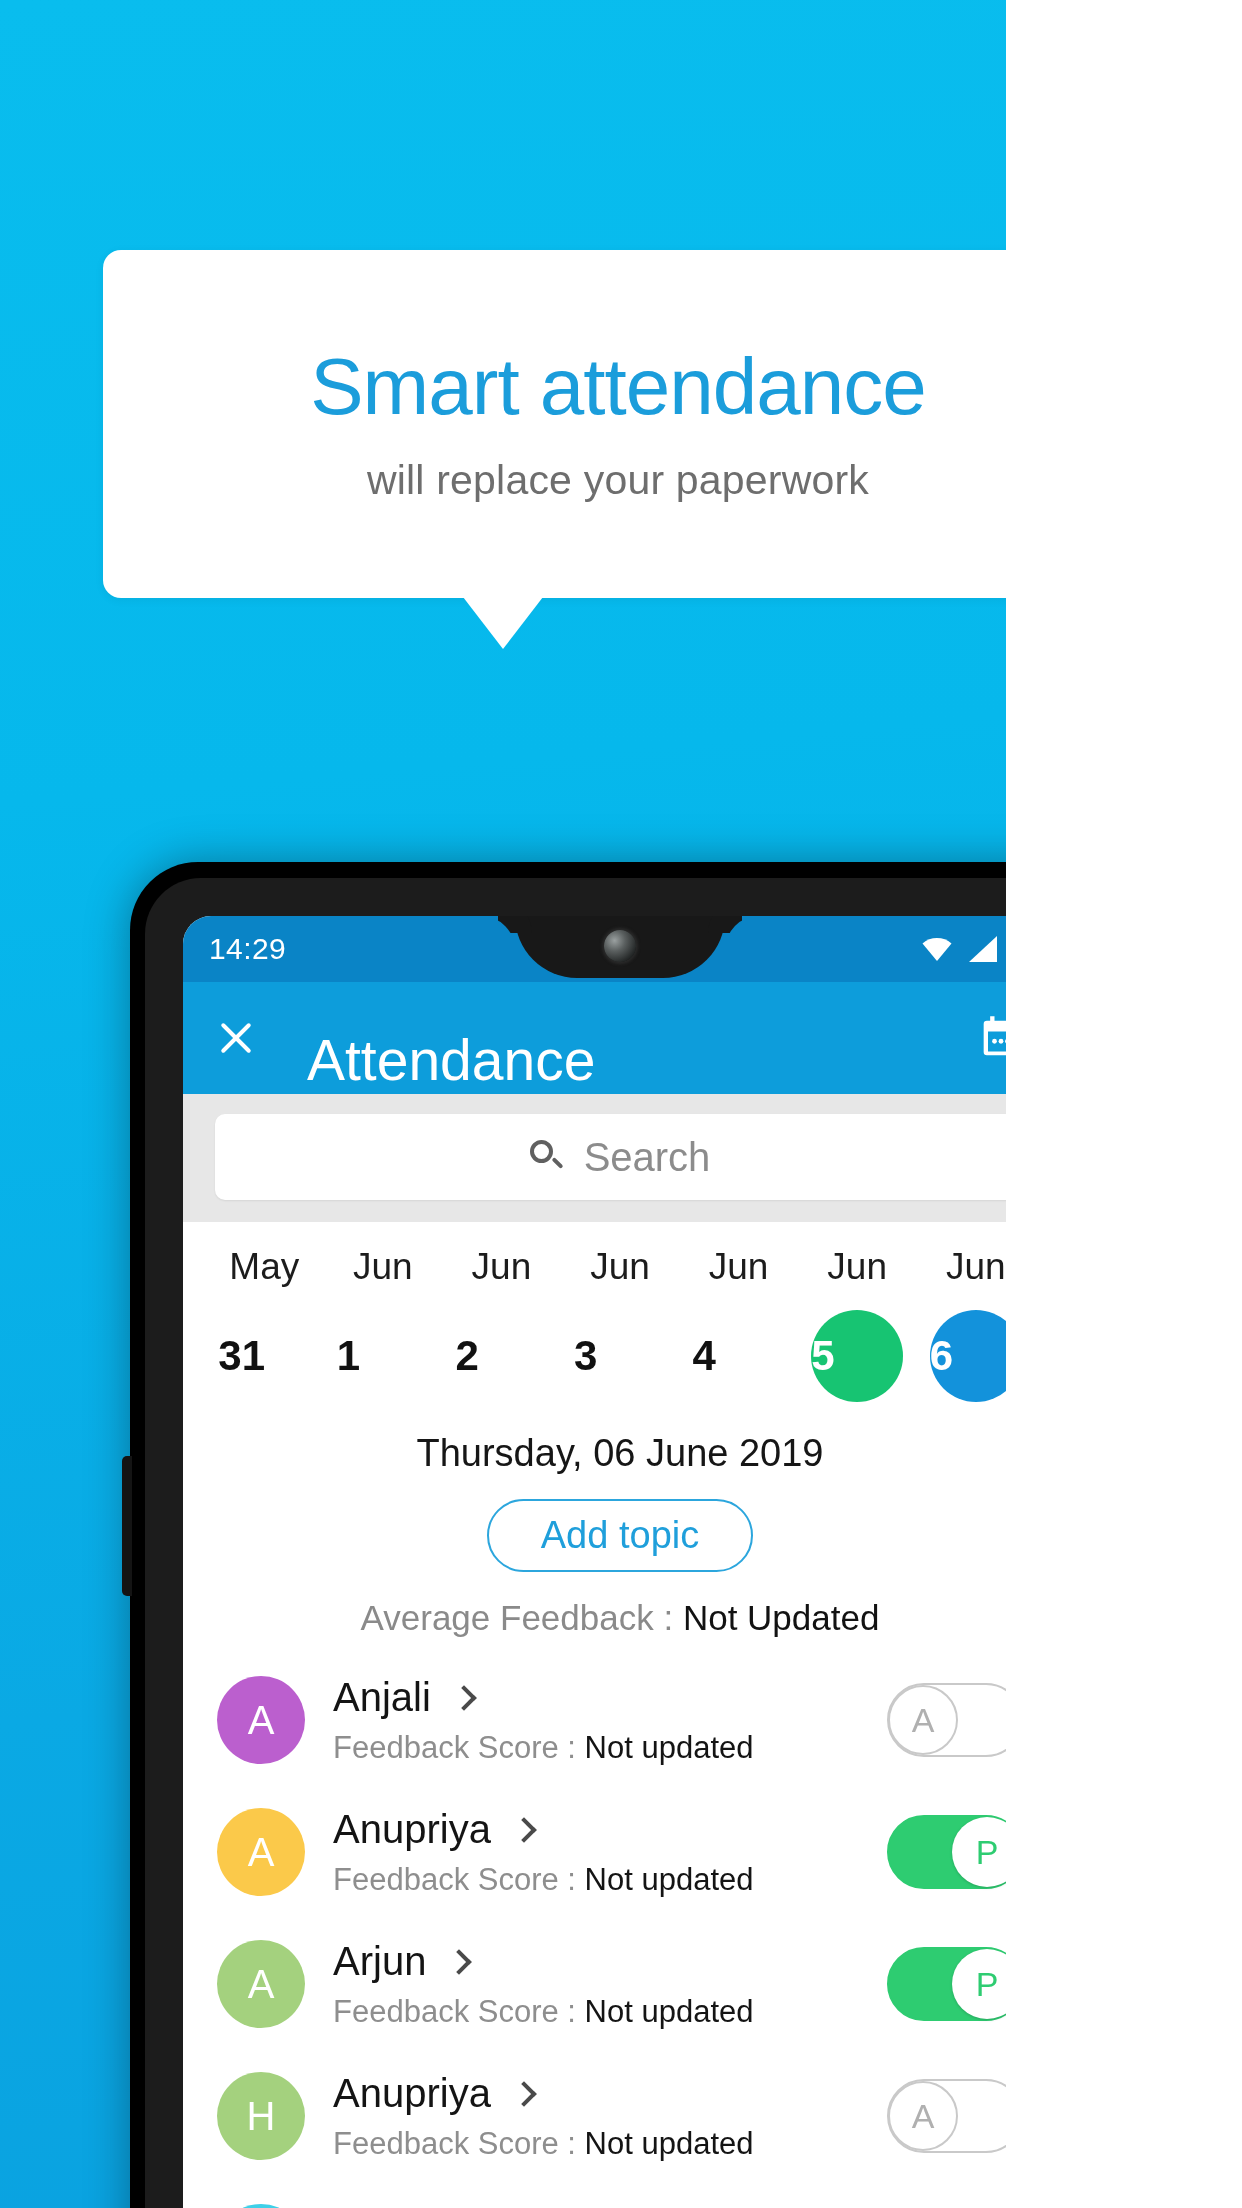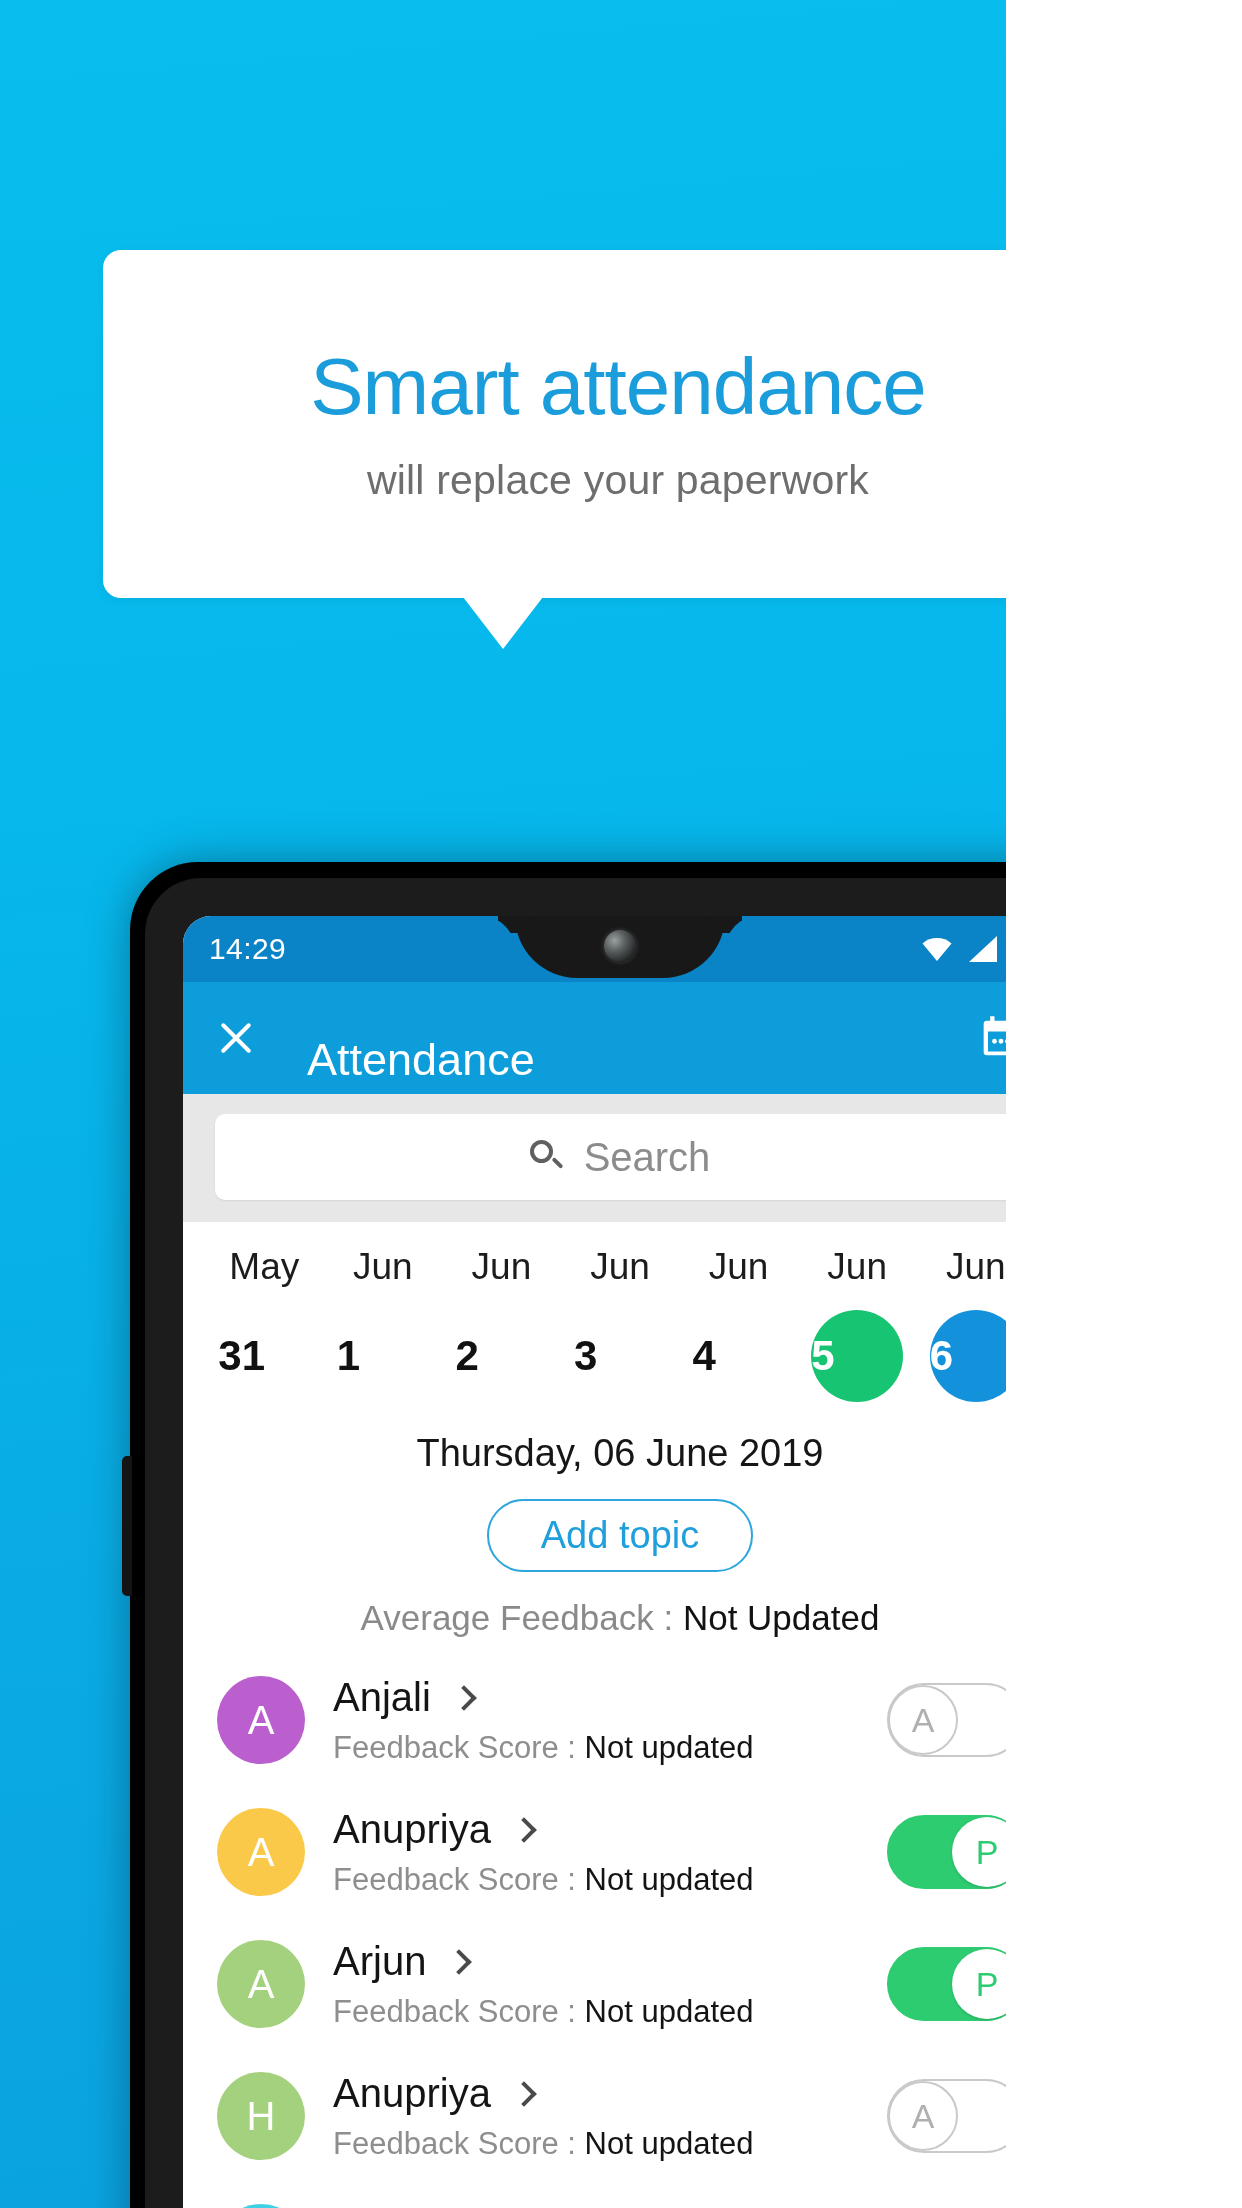--- a/index.html
+++ b/index.html
@@ -239,21 +239,21 @@
     position: absolute;
     left: 50%; top: 50%;
     width: 40px; height: 4px;
     background: #ffffff;
     border-radius: 2px;
   }
   .close-icon:before { transform: translate(-50%,-50%) rotate(45deg); }
   .close-icon:after  { transform: translate(-50%,-50%) rotate(-45deg); }
   .appbar-title {
     color: #ffffff;
-    font-size: 45px;
+    font-size: 57px;
     font-weight: 400;
     margin-left: 48px;
     flex: 1 1 auto;
     margin-top: 44px;
   }
   .cal-icon {
     width: 52px;
     height: 52px;
     position: relative;
     flex: 0 0 auto;

